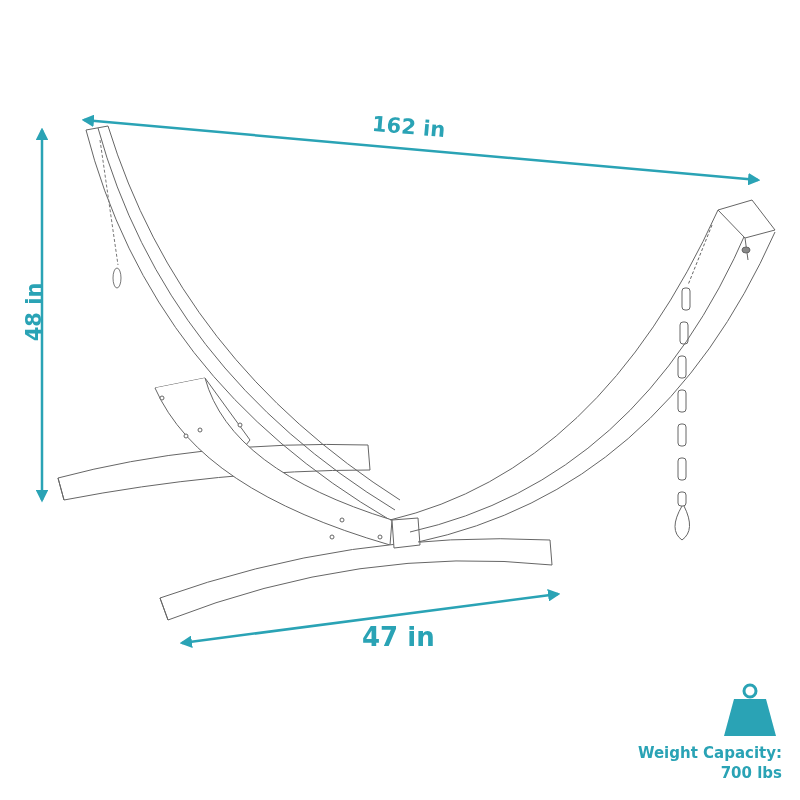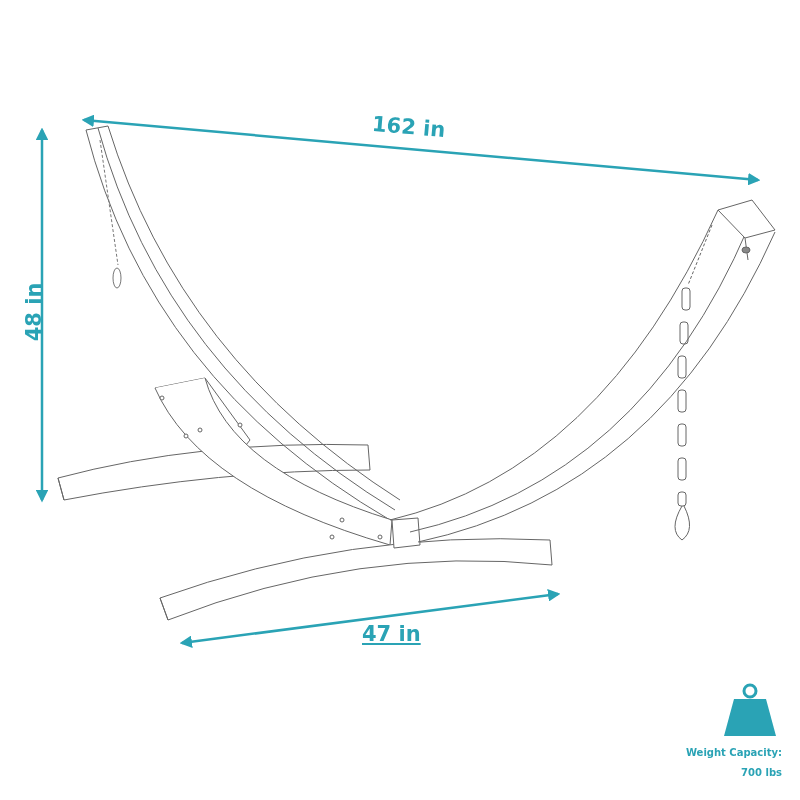--- a/index.html
+++ b/index.html
@@ -1,23 +1,23 @@
 <!DOCTYPE html>
 <html><head>
 <meta charset="utf-8">
 <style>
   html, body { margin: 0; padding: 0; background: #ffffff; }
   body { width: 800px; height: 800px; position: relative; overflow: hidden; font-family: "DejaVu Sans", sans-serif; }
   .canvas { position: absolute; left: 0; top: 0; width: 800px; height: 800px; }
   .label { position: absolute; color: #2aa3b5; font-weight: bold; font-family: "DejaVu Sans", sans-serif; white-space: nowrap; }
   .lbl-length { left: 372px; top: 115px; font-size: 21px; transform: rotate(5deg); }
   .lbl-height { left: 4px; top: 300px; font-size: 21px; transform: rotate(-90deg); transform-origin: center; width: 60px; text-align: center; }
-  .lbl-width { left: 362px; top: 622px; font-size: 21px; text-decoration: underline; }
+  .lbl-width { left: 362px; top: 622px; font-size: 26px; }
   .weight-box { position: absolute; left: 622px; top: 680px; width: 170px; height: 110px; }
-  .weight-text { position: absolute; right: 10px; text-align: right; color: #2aa3b5; font-weight: bold; font-size: 10px; line-height: 18px; }
+  .weight-text { position: absolute; right: 10px; text-align: right; color: #2aa3b5; font-weight: bold; font-size: 15px; line-height: 18px; }
   .wt-line1 { top: 64px; }
   .wt-line2 { top: 84px; }
 </style>
 </head>
 <body>
 
 <svg class="canvas" viewBox="0 0 800 800" width="800" height="800">
   <defs>
     <marker id="arrow" viewBox="0 0 10 10" refX="8" refY="5" markerWidth="5" markerHeight="5" orient="auto-start-reverse">
       <path d="M0,0 L10,5 L0,10 z" fill="#2aa3b5"></path>

